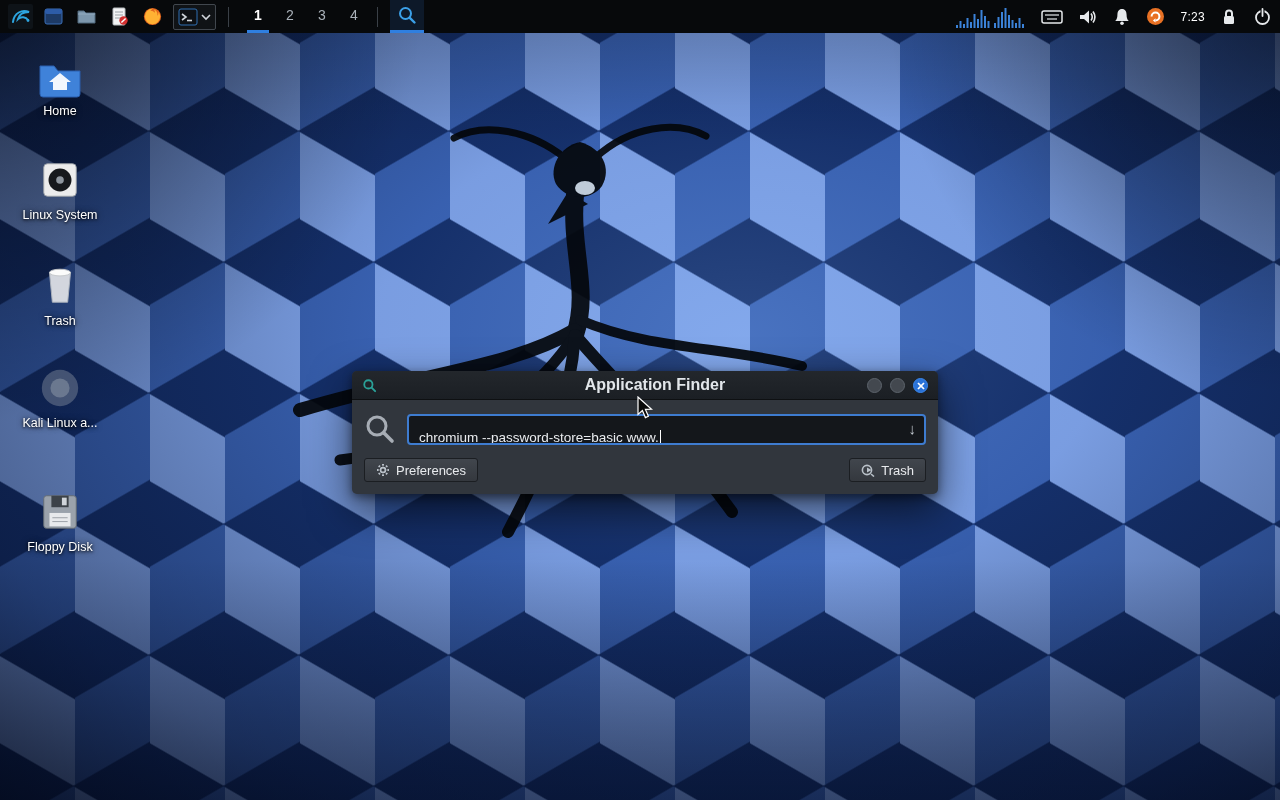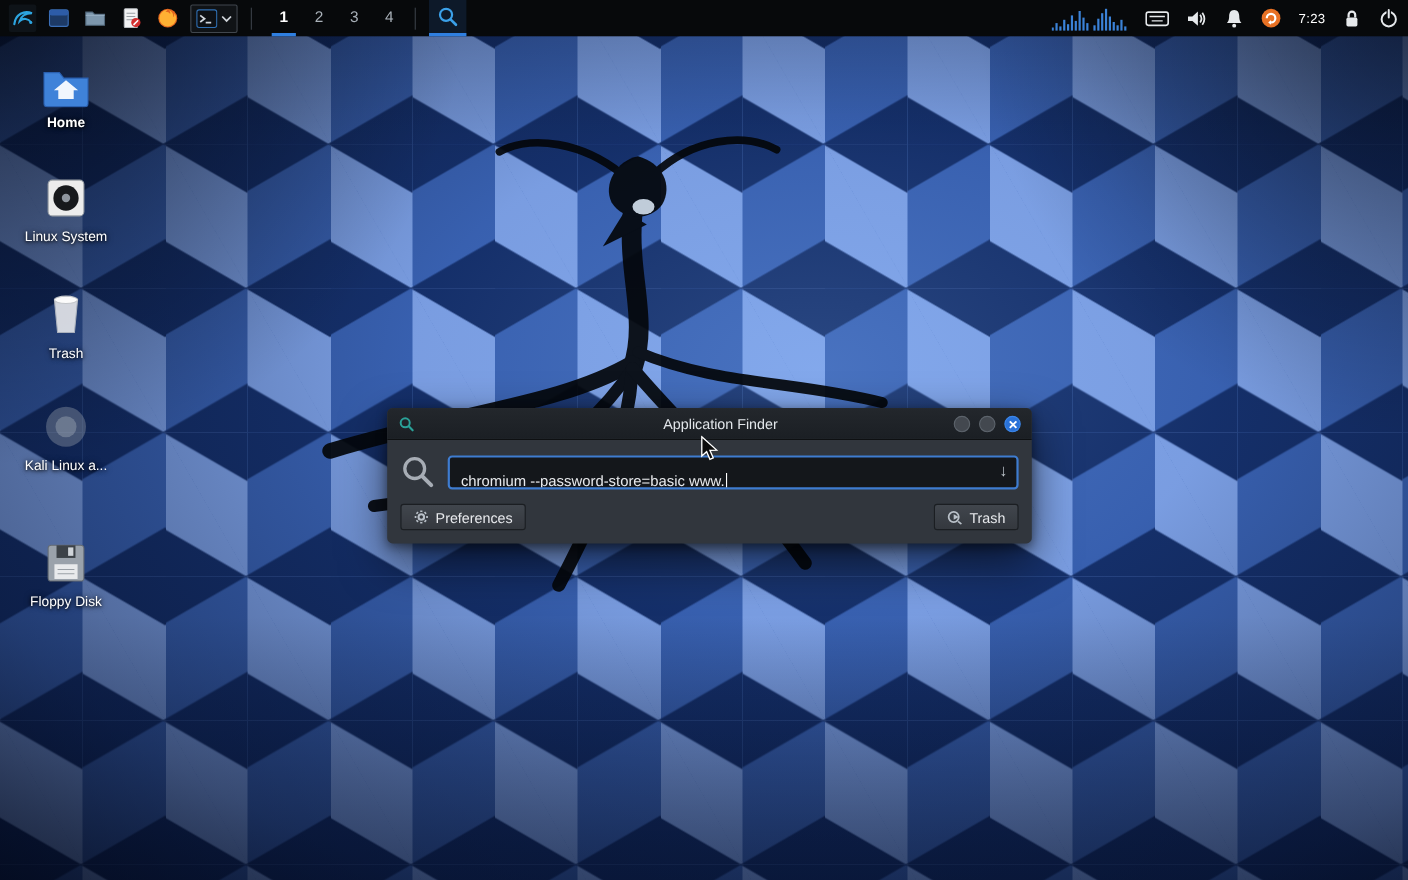--- a/index.html
+++ b/index.html
@@ -69,21 +69,21 @@
     box-shadow:0 16px 42px rgba(0,0,0,0.6), 0 3px 10px rgba(0,0,0,0.45);
   }
   .titlebar {
     position:relative; height:29px; background:linear-gradient(#23272c,#1b1f24);
     border-radius:5px 5px 0 0; border-bottom:1px solid #0e1012;
     display:flex; align-items:center;
   }
   .titlebar .ticon { position:absolute; left:10px; top:7px; }
   .titlebar .title {
     position:absolute; left:0; right:0; text-align:center;
-    font-size:13px; font-weight:normal; color:#e2e6ea;padding-left:20px;
+    font-size:16px; font-weight:bold; color:#e2e6ea;padding-left:20px;
   }
   .win-ctrls { position:absolute; right:10px; top:7px; display:flex; gap:8px; }
   .win-btn { width:15px; height:15px; border-radius:50%; background:#43484f; border:1px solid #5c636b; display:flex; align-items:center; justify-content:center; }
   .win-btn.close { background:#2a72d8; border-color:#3b86ea; }
   .fbody { padding:13px 12px 12px 12px; }
   .inrow { display:flex; align-items:center; gap:11px; }
   .fake-input {
     position:relative; flex:1; height:31px; background:#14171b;
     border:2px solid #3e7cd0; border-radius:4px;
     display:flex; align-items:center; padding:17px 26px 0 10px;
@@ -255,21 +255,21 @@
         <circle cx="9.5" cy="10.5" r="6.5" fill="none" stroke="#e6e9ec" stroke-width="1.8"></circle>
         <line x1="9.5" y1="1.5" x2="9.5" y2="9" stroke="#07090b" stroke-width="4"></line>
         <line x1="9.5" y1="2" x2="9.5" y2="9" stroke="#e6e9ec" stroke-width="1.8" stroke-linecap="round"></line>
       </svg>
 
     </div>
   </div>
 
   <div class="desk-icons">
 
-    <div class="desk-item" style="top:8px;font-weight:bold;">
+    <div class="desk-item" style="top:8px;">
       <svg width="46" height="40" viewBox="0 0 46 40">
         <path d="M3,8 h14 l4,5 h22 v23 a3,3 0 0 1 -3,3 h-34 a3,3 0 0 1 -3,-3 z" fill="#3f82d9" stroke="#2a5fae"></path>
         <path d="M23,15 l11,9 h-4 v8 h-14 v-8 h-4 z" fill="#ffffff" opacity="0.93"></path>
       </svg>
       <div class="lbl">Home</div>
     </div>
 
     <div class="desk-item" style="top:108px;">
       <svg width="44" height="44" viewBox="0 0 46 46">
         <rect x="6" y="6" width="34" height="34" rx="4" fill="#ececec" stroke="#9aa0a6"></rect>

